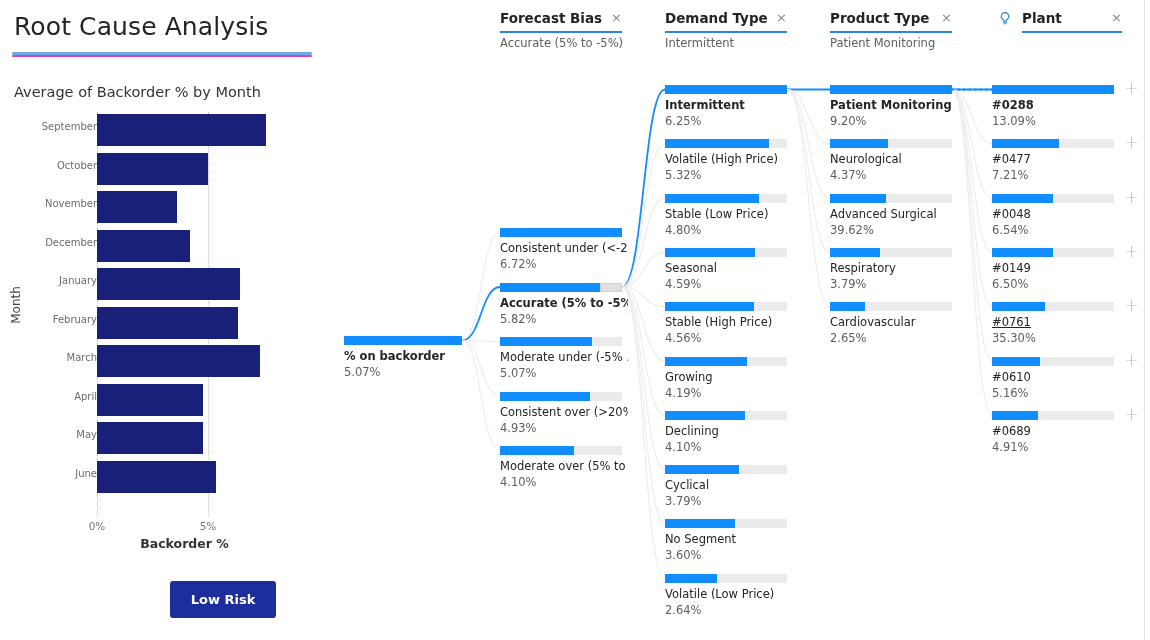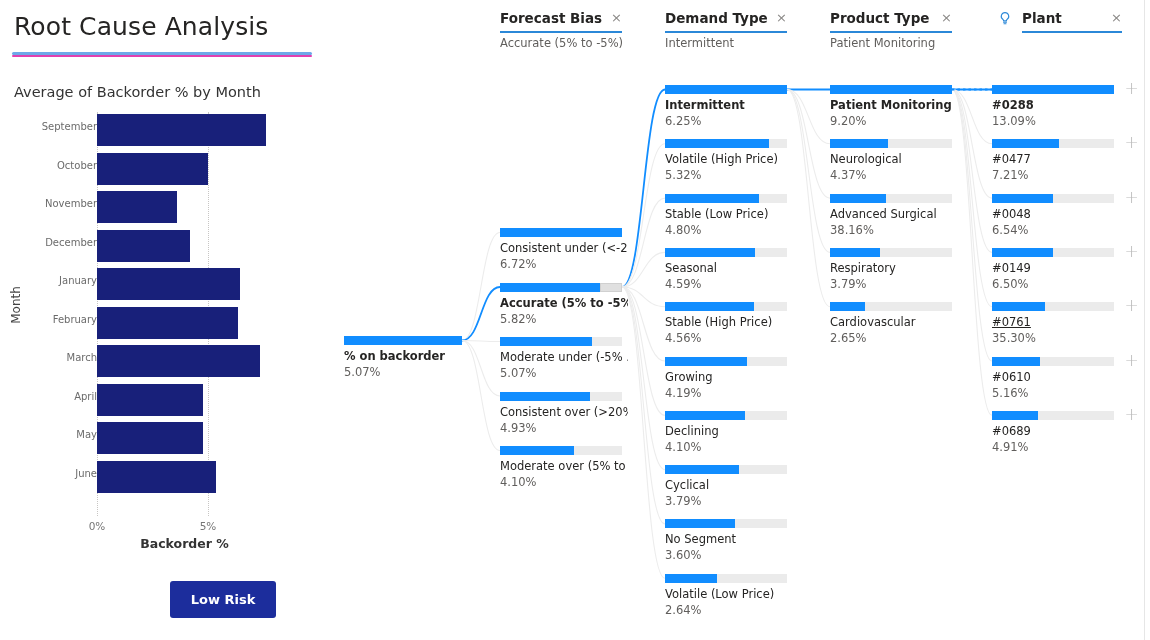--- a/index.html
+++ b/index.html
@@ -508,21 +508,21 @@
       <div class="node" style="left: 500px; top: 139.3px; width: 148px; height: 44px;">
         <div class="bar-track" style="width:122px;"></div>
         <div class="bar-fill" style="width:58px;"></div>
         <div class="node-label" style="width:128px;">Neurological</div>
         <div class="node-value">4.37%</div>
       </div>
       <div class="node" style="left: 500px; top: 193.6px; width: 148px; height: 44px;">
         <div class="bar-track" style="width:122px;"></div>
         <div class="bar-fill" style="width:56px;"></div>
         <div class="node-label" style="width:128px;">Advanced Surgical</div>
-        <div class="node-value">38.16%</div>
+        <div class="node-value">39.62%</div>
       </div>
       <div class="node" style="left: 500px; top: 247.9px; width: 148px; height: 44px;">
         <div class="bar-track" style="width:122px;"></div>
         <div class="bar-fill" style="width:50px;"></div>
         <div class="node-label" style="width:128px;">Respiratory</div>
         <div class="node-value">3.79%</div>
       </div>
       <div class="node" style="left: 500px; top: 302.2px; width: 148px; height: 44px;">
         <div class="bar-track" style="width:122px;"></div>
         <div class="bar-fill" style="width:35px;"></div>

